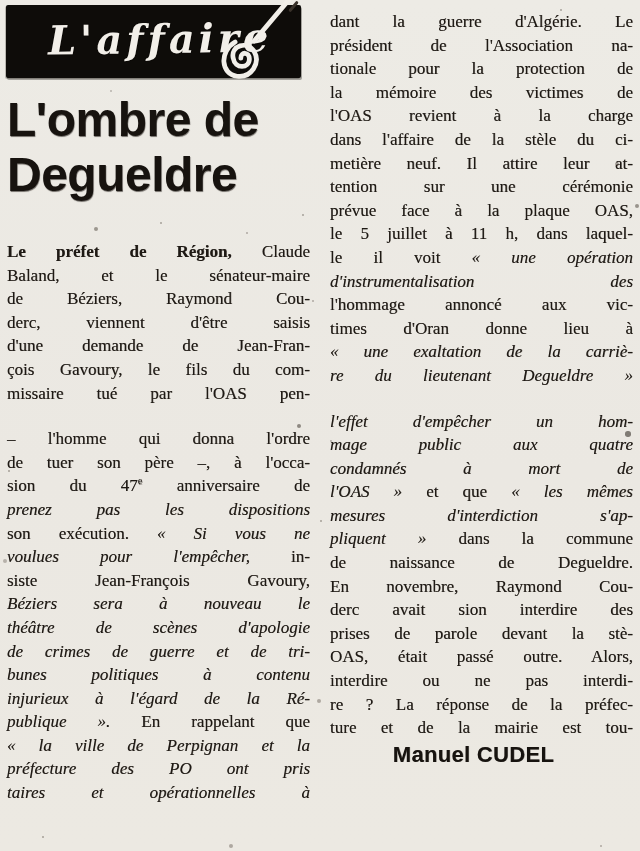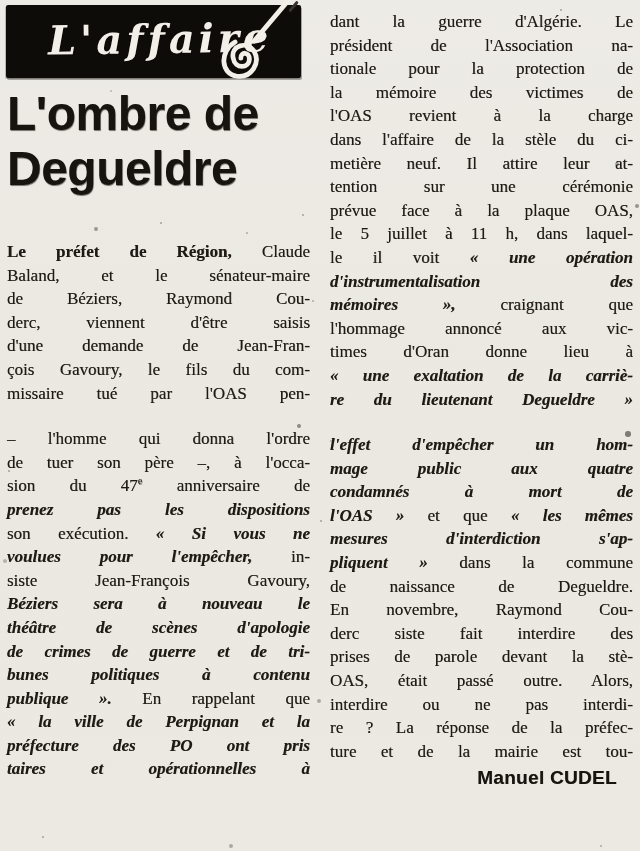--- a/index.html
+++ b/index.html
@@ -29,21 +29,21 @@
     text-shadow:0 0 1px #0e0c09, 1px 0 0 rgba(14,12,9,.6), 0 1px 0 rgba(14,12,9,.5);
     transform:rotate(-.8deg);
   }
   .spiral{position:absolute;right:4px;top:-14px;overflow:visible;}
   .banner-tick{
     position:absolute;left:292px;top:0px;width:3px;height:13px;
     background:#39322a;transform:rotate(40deg);border-radius:2px;
   }
   
   .headline{
-    position:absolute;left:7px;top:86px;width:292px;
+    position:absolute;left:7px;top:92px;width:292px;
     margin:0;
     font-family:"Liberation Sans",sans-serif;
     font-weight:bold;
     font-size:48px;line-height:55px;
     letter-spacing:-0.5px;
     color:#17130f;
     text-shadow:0.5px 0.5px 0.7px rgba(23,19,15,.55);
   }
   
   .col{position:absolute;width:303px;color:#1e1914;}
@@ -52,28 +52,28 @@
   .line{
     font-size:17px;line-height:23.6px;
     text-align:justify;text-align-last:justify;
     -moz-text-align-last:justify;
     text-shadow:0.35px 0.35px 0.5px rgba(30,24,18,.5);
     white-space:normal;
   }
   .line.gap{margin-top:22px;}
   .line.align-left{text-align-last:left;}
   .seg-b{font-weight:bold;margin-top:36px;}
-  .seg-i{font-style:italic;font-weight:bold;}
+  .seg-i{font-style:italic;}
   .seg-sup{vertical-align:super;font-size:10.5px;line-height:0;}
   .byline{
     margin-top:3px;padding-right:16px;
     font-family:"Liberation Sans",sans-serif;
-    font-weight:bold;font-size:19px;line-height:24px;
+    font-weight:bold;font-size:22px;line-height:24px;
     letter-spacing:.3px;
-    text-align:right;color:#17130f;
+    text-align:center;color:#17130f;
     text-shadow:0.4px 0.4px 0.6px rgba(23,19,15,.5);
   }
   
   .speckles{
     position:absolute;left:0;top:0;width:2px;height:2px;border-radius:50%;
     background:transparent;pointer-events:none;
     box-shadow:
       95px 228px 0 1px rgba(60,50,40,.45),
       302px 214px 0 0 rgba(60,50,40,.4),
       298px 425px 0 1px rgba(50,42,34,.5),
@@ -127,20 +127,21 @@
         <div class="line"><span>de tuer son père –, à l'occa-</span></div>
         <div class="line"><span>sion du 47</span><span class="seg-sup">e</span><span> anniversaire de</span></div>
         <div class="line"><span class="seg-i">prenez pas les dispositions</span></div>
         <div class="line"><span>son exécution. </span><span class="seg-i">« Si vous ne</span></div>
         <div class="line"><span class="seg-i">voulues pour l'empêcher,</span><span> in-</span></div>
         <div class="line"><span>siste Jean-François Gavoury,</span></div>
         <div class="line"><span class="seg-i">Béziers sera à nouveau le</span></div>
         <div class="line"><span class="seg-i">théâtre de scènes d'apologie</span></div>
         <div class="line"><span class="seg-i">de crimes de guerre et de tri-</span></div>
         <div class="line"><span class="seg-i">bunes politiques à contenu</span></div>
+        <div class="line"><span class="seg-i">injurieux à l'égard de la Ré-</span></div>
         <div class="line"><span class="seg-i">publique ».</span><span> En rappelant que</span></div>
         <div class="line"><span class="seg-i">« la ville de Perpignan et la</span></div>
         <div class="line"><span class="seg-i">préfecture des PO ont pris</span></div>
         <div class="line"><span class="seg-i">taires et opérationnelles à</span></div>
       </div>
   </div>
 
   <div class="col col-right">
     <div id="right-lines">
         <div class="line"><span>dant la guerre d'Algérie. Le</span></div>
@@ -148,34 +149,33 @@
         <div class="line"><span>tionale pour la protection de</span></div>
         <div class="line"><span>la mémoire des victimes de</span></div>
         <div class="line"><span>l'OAS revient à la charge</span></div>
         <div class="line"><span>dans l'affaire de la stèle du ci-</span></div>
         <div class="line"><span>metière neuf. Il attire leur at-</span></div>
         <div class="line"><span>tention sur une cérémonie</span></div>
         <div class="line"><span>prévue face à la plaque OAS,</span></div>
         <div class="line"><span>le 5 juillet à 11 h, dans laquel-</span></div>
         <div class="line"><span>le il voit </span><span class="seg-i">« une opération</span></div>
         <div class="line"><span class="seg-i">d'instrumentalisation des</span></div>
-        <div class="line"><span class="seg-i">mémoires »,</span><span> craignant que</span></div>
         <div class="line"><span>l'hommage annoncé aux vic-</span></div>
         <div class="line"><span>times d'Oran donne lieu à</span></div>
         <div class="line"><span class="seg-i">« une exaltation de la carriè-</span></div>
         <div class="line"><span class="seg-i">re du lieutenant Degueldre »</span></div>
         <div class="line gap"><span class="seg-i">l'effet d'empêcher un hom-</span></div>
         <div class="line"><span class="seg-i">mage public aux quatre</span></div>
         <div class="line"><span class="seg-i">condamnés à mort de</span></div>
         <div class="line"><span class="seg-i">l'OAS »</span><span> et que </span><span class="seg-i">« les mêmes</span></div>
         <div class="line"><span class="seg-i">mesures d'interdiction s'ap-</span></div>
         <div class="line"><span class="seg-i">pliquent »</span><span> dans la commune</span></div>
         <div class="line"><span>de naissance de Degueldre.</span></div>
         <div class="line"><span>En novembre, Raymond Cou-</span></div>
-        <div class="line"><span>derc siste fait interdire des</span></div>
+        <div class="line"><span>derc avait sion interdire des</span></div>
         <div class="line"><span>prises de parole devant la stè-</span></div>
         <div class="line"><span>OAS, était passé outre. Alors,</span></div>
         <div class="line"><span>interdire ou ne pas interdi-</span></div>
         <div class="line"><span>re ? La réponse de la préfec-</span></div>
         <div class="line"><span>ture et de la mairie est tou-</span></div>
       </div>
     <div class="byline">Manuel CUDEL</div>
   </div>
 
   <div class="speckles"></div>

